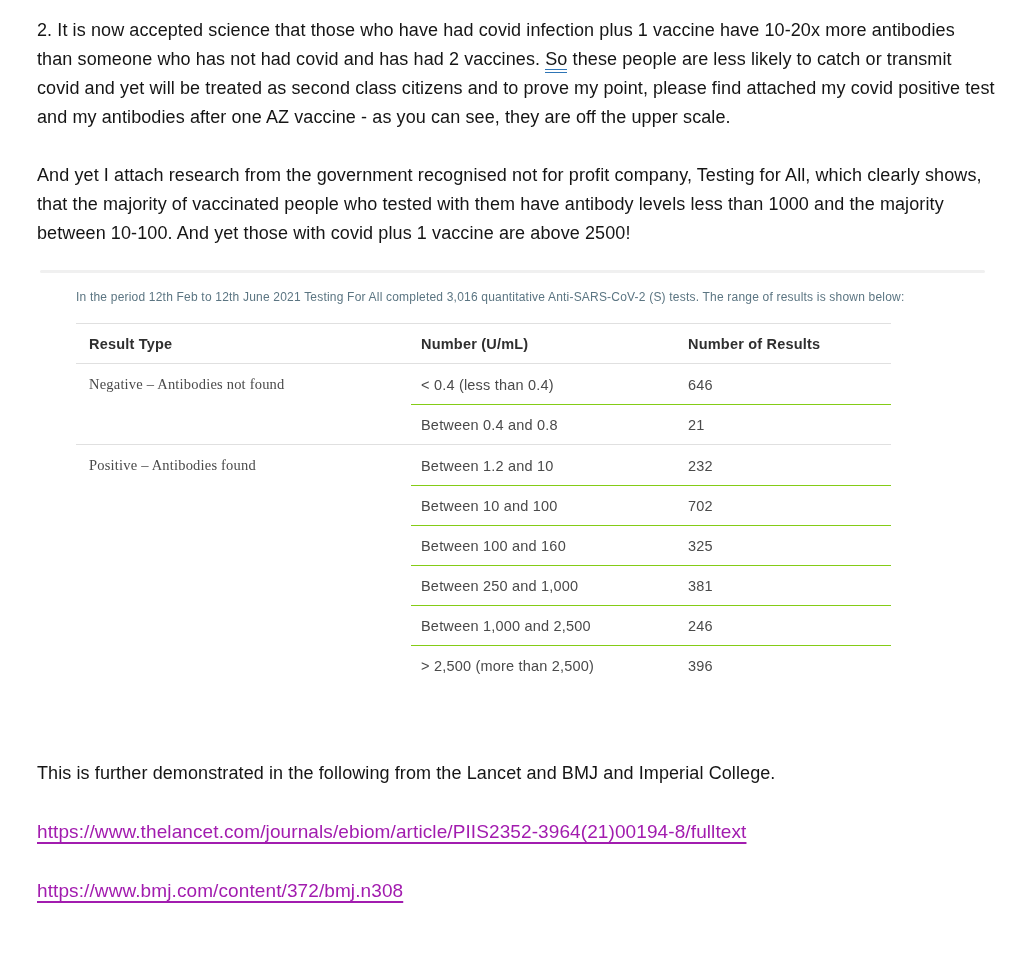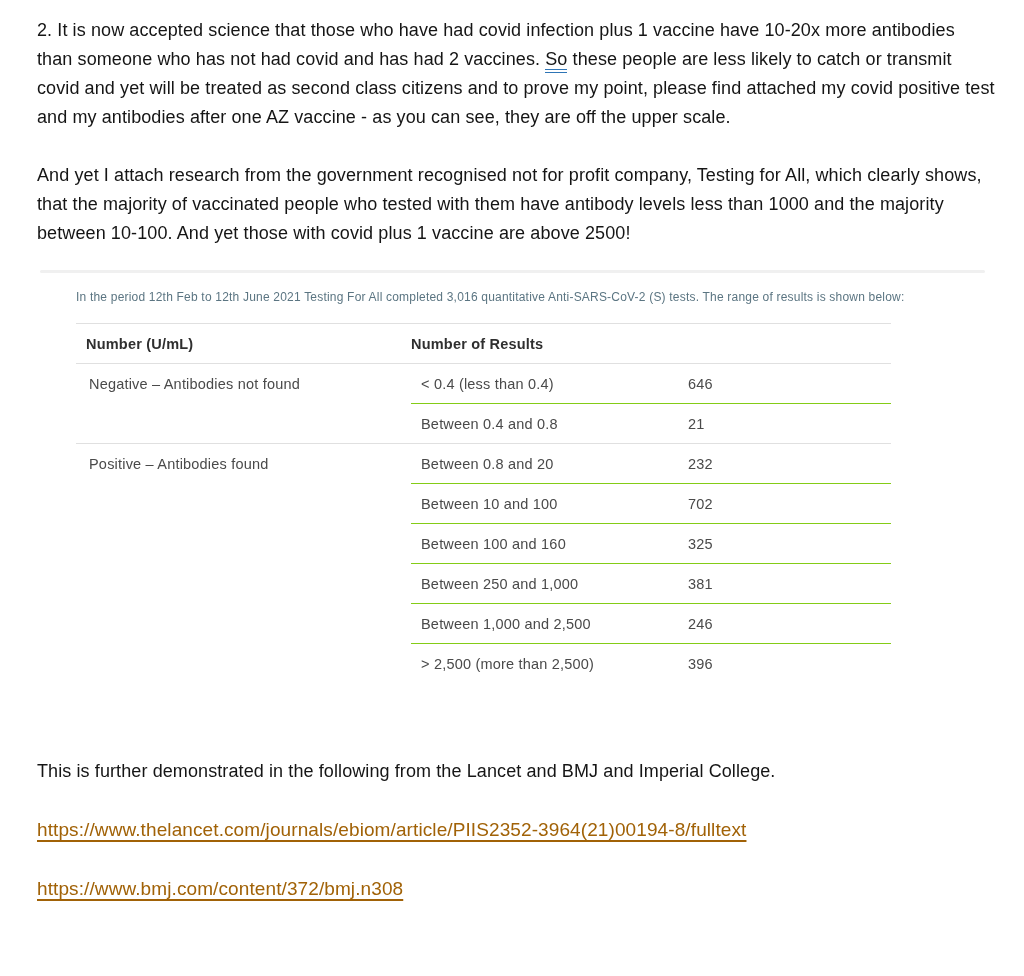--- a/index.html
+++ b/index.html
@@ -64,33 +64,33 @@
   .t-head {
     border-top: 1px solid #e0e0e0;
     border-bottom: 1px solid #e0e0e0;
     font-weight: bold;
     color: #2f2f2f;
   }
   .t-row .cell-text { color: #4a4a4a; }
   .div-full { border-bottom: 1px solid #e0e0e0; }
   .div-partial .c2, .div-partial .c3 { border-bottom: 1px solid #84cc16; }
   
-  .div-partial .c1 { border-bottom: 1px solid transparent; }
+  .div-partial .c1 { border-bottom: 1px solid transparent; font-family: Liberation Serif, serif; }
   .div-none > div { border-bottom: 1px solid transparent; }
 
   .closing {
     margin-top: 57px;
     font-size: 18px;
     letter-spacing: 0.1px;
   }
 
   .link-line { margin-top: 37px; }
   .doc-link {
     font-size: 19px;
-    color: #a16207;
+    color: #a21caf;
     text-decoration: underline;
     text-decoration-thickness: 1.5px;
     text-underline-offset: 4px;
     letter-spacing: 0.1px;
     cursor: pointer;
   }
 </style>
 </head>
 <body>
 
@@ -98,37 +98,38 @@
 
   <p class="para"><span>2. It is now accepted science that those who have had covid infection plus 1 vaccine have 10-20x more antibodies than someone who has not had covid and has had 2 vaccines. </span><span class="grammar-underline">So</span><span> these people are less likely to catch or transmit covid and yet will be treated as second class citizens and to prove my point, please find attached my covid positive test and my antibodies after one AZ vaccine - as you can see, they are off the upper scale.</span></p>
 
   <p class="para">And yet I attach research from the government recognised not for profit company, Testing for All, which clearly shows, that the majority of vaccinated people who tested with them have antibody levels less than 1000 and the majority between 10-100. And yet those with covid plus 1 vaccine are above 2500!</p>
 
   <div class="embed">
     <div class="embed-intro">In the period 12th Feb to 12th June 2021 Testing For All completed 3,016 quantitative Anti-SARS-CoV-2 (S) tests. The range of results is shown below:</div>
 
     <div class="rtable">
       <div class="t-row t-head">
+        <div class="c1">Result Type</div>
         <div class="c2">Number (U/mL)</div>
         <div class="c3">Number of Results</div>
       </div>
       <div id="table-body">
           <div class="t-row div-partial">
             <div class="c1 cell-text">Negative – Antibodies not found</div>
             <div class="c2 cell-text">&lt; 0.4 (less than 0.4)</div>
             <div class="c3 cell-text">646</div>
           </div>
           <div class="t-row div-full">
             <div class="c1 cell-text"></div>
             <div class="c2 cell-text">Between 0.4 and 0.8</div>
             <div class="c3 cell-text">21</div>
           </div>
           <div class="t-row div-partial">
             <div class="c1 cell-text">Positive – Antibodies found</div>
-            <div class="c2 cell-text">Between 0.8 and 20</div>
+            <div class="c2 cell-text">Between 1.2 and 10</div>
             <div class="c3 cell-text">232</div>
           </div>
           <div class="t-row div-partial">
             <div class="c1 cell-text"></div>
             <div class="c2 cell-text">Between 10 and 100</div>
             <div class="c3 cell-text">702</div>
           </div>
           <div class="t-row div-partial">
             <div class="c1 cell-text"></div>
             <div class="c2 cell-text">Between 100 and 160</div>

